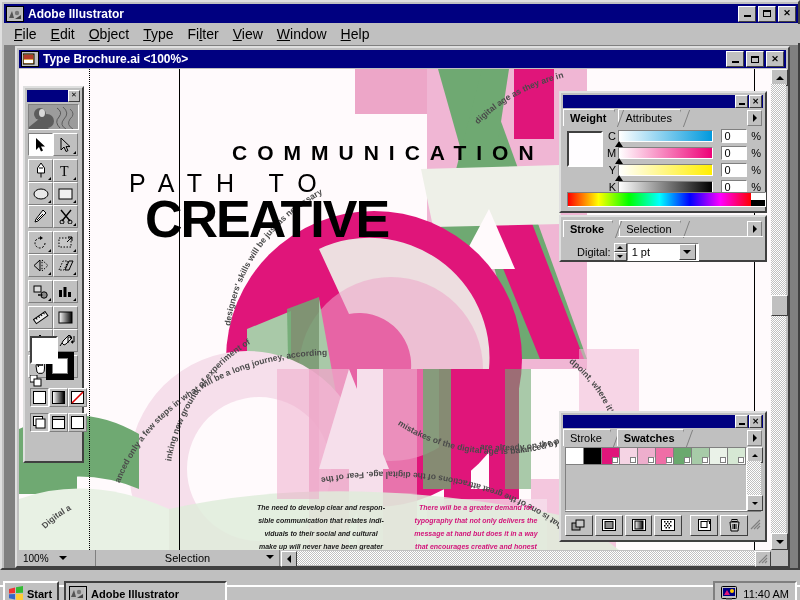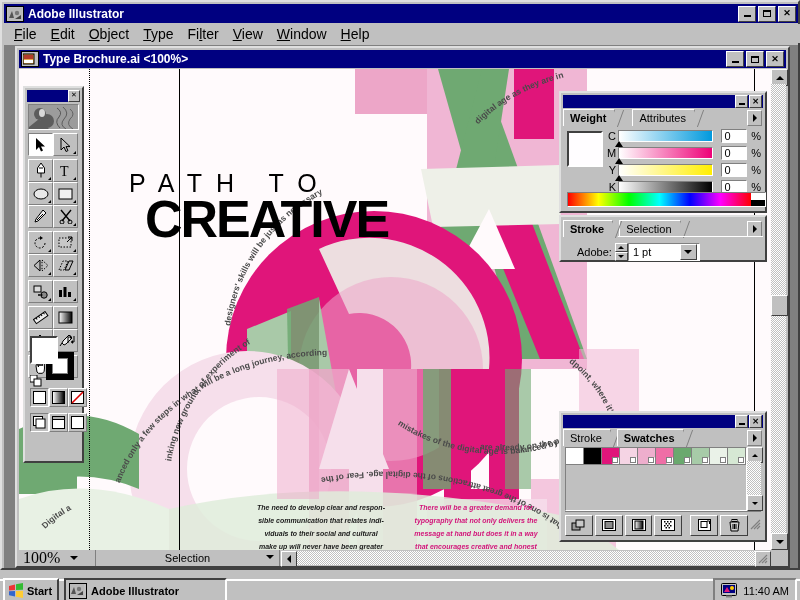--- a/index.html
+++ b/index.html
@@ -61,21 +61,21 @@
   .arrow{width:0;height:0;}
   .ar-up{border-left:4px solid transparent;border-right:4px solid transparent;border-bottom:4px solid #000;}
   .ar-dn{border-left:4px solid transparent;border-right:4px solid transparent;border-top:4px solid #000;}
   .ar-lf{border-top:4px solid transparent;border-bottom:4px solid transparent;border-right:4px solid #000;}
   .ar-rt{border-top:4px solid transparent;border-bottom:4px solid transparent;border-left:4px solid #000;}
 
   
   .statusrow{position:absolute;left:0px;bottom:0px;width:752px;height:16px;display:flex;align-items:stretch;}
   .zoombox{width:76px;height:16px;background:#c0c0c0;display:flex;align-items:center;
            border-right:1px solid #808080;}
-  .zoombox span{padding-left:4px;font-size:16px;font-family:Liberation Serif, serif;}
+  .zoombox span{padding-left:4px;font-size:10px;}
   .selbox{width:183px;height:16px;background:#c0c0c0;display:flex;align-items:center;justify-content:center;position:relative;
           border-right:1px solid #808080;}
   .mini-arrow{position:absolute;right:5px;top:5px;}
   .resize-grip{width:14px;height:14px;margin-top:1px;background:#c0c0c0;
           border-top:1px solid #ffffff;border-left:1px solid #ffffff;border-right:1px solid #404040;border-bottom:1px solid #404040;
           display:flex;align-items:center;justify-content:center;}
 
   
   .toolbox{position:absolute;left:19px;top:41px;width:61px;height:377px;background:#c0c0c0;
      border-top:2px solid #dfdfdf;border-left:2px solid #dfdfdf;border-right:2px solid #404040;border-bottom:2px solid #404040;
@@ -174,21 +174,21 @@
   .swcell .corner2{position:absolute;right:1px;bottom:1px;width:4px;height:4px;border:1px solid #808080;background:#fff;}
   .swscroll{position:absolute;right:0;top:0;width:14px;bottom:25px;background:#c0c0c0;}
   .swfoot{position:absolute;left:0;right:0;bottom:0;height:22px;display:flex;align-items:center;gap:2px;
      border-top:1px solid #808080;padding-top:2px;}
   .swbtn{width:28px;height:19px;background:#c0c0c0;
      border-top:1px solid #ffffff;border-left:1px solid #ffffff;border-right:1px solid #404040;border-bottom:1px solid #404040;
      display:flex;align-items:center;justify-content:center;}
   .swgrip{margin-left:auto;width:12px;height:12px;}
 
   
-  .taskbar{position:absolute;left:0;bottom:0;width:800px;height:21px;background:#c0c0c0;border-top:2px solid #ffffff;box-sizing:border-box;
+  .taskbar{position:absolute;left:0;bottom:0;width:800px;height:15px;background:#c0c0c0;border-top:2px solid #ffffff;box-sizing:border-box;
      display:flex;align-items:center;padding:2px 3px;}
   .startbtn{height:22px;display:flex;align-items:center;padding:0 5px 0 3px;background:#c0c0c0;font-weight:bold;font-size:11px;
      border-top:2px solid #ffffff;border-left:2px solid #ffffff;border-right:2px solid #404040;border-bottom:2px solid #404040;}
   .taskitem{height:22px;margin-left:5px;display:flex;align-items:center;padding:0 6px 0 3px;background:#c0c0c0;font-size:11px;font-weight:bold;min-width:150px;
      border-top:2px solid #404040;border-left:2px solid #404040;border-right:2px solid #ffffff;border-bottom:2px solid #ffffff;}
   .tray{margin-left:auto;height:22px;display:flex;align-items:center;padding:0 6px;gap:6px;background:#c0c0c0;
      border-top:2px solid #808080;border-left:2px solid #808080;border-right:2px solid #ffffff;border-bottom:2px solid #ffffff;}
   .clock{font-size:11px;}
   .winlogo{width:16px;height:15px;position:relative;}
 
@@ -348,20 +348,23 @@
                   <text><textPath href="#arcMid" startOffset="18%">mistakes of the digital age is balanced by the</textPath></text>
                   <text><textPath href="#arcMidR" startOffset="4%">dpoint, where it's all headed is unknown,</textPath></text>
                   <text><textPath href="#arcLow" startOffset="30%">are already on the path. T</textPath></text>
                   <text><textPath href="#arcLeft" startOffset="10%">inking new ground, of experiment of</textPath></text>
                   <text><textPath href="#arcLeft2" startOffset="4%">anced only a few steps in what will be a long journey, according</textPath></text>
                   <text><textPath href="#arcBot" startOffset="5%">that is one of the great attractions of the digital age. Fear of the</textPath></text>
                   <text><textPath href="#arcBotL" startOffset="20%">Digital a</textPath></text>
                 </g>
               </svg>
 
+              <div style="position:absolute;left:213;top:72px;left:213px;font-size:21px;font-weight:bold;letter-spacing:10px;color:#000;font-family:'Liberation Sans',sans-serif;">
+                <span>COMMUNICATION</span>
+              </div>
               <div style="position:absolute;left:110px;top:100px;font-size:25px;letter-spacing:14px;color:#000;font-family:'Liberation Sans',sans-serif;text-align:center;">
                 <span>PATH TO</span>
               </div>
               <div style="position:absolute;left:126px;top:124px;font-size:52px;font-weight:bold;letter-spacing:-2px;color:#000;font-family:'Liberation Sans',sans-serif;line-height:1;">
                 <span>CREATIVE</span>
               </div>
 
               <div style="position:absolute;left:222px;top:432px;width:160px;font-size:7px;font-weight:bold;font-style:italic;color:#1a1a1a;line-height:13px;text-align:center;font-family:'Liberation Sans',sans-serif;">
                 <div>The need to develop clear and respon-</div>
                 <div>sible communication that relates indi-</div>
@@ -680,21 +683,21 @@
               <i class="gl-min"></i>
             </div>
           <div class="pal-btn">✕</div>
         </div>
         <div class="tabs">
           <div class="tab active">
             <span>Weight</span>
             <div class="slant"></div>
               <div class="slantline"></div>
           </div>
-          <div class="tab" style="margin-left:18px;">
+          <div class="tab" style="margin-left:4px;">
             <span>Attributes</span>
             <div class="slant"></div>
               <div class="slantline"></div>
           </div>
         </div>
         <div class="pal-menu">
             <div class="arrow ar-rt"></div>
           </div>
 
         <div class="colorbody">
@@ -761,21 +764,21 @@
               <div class="slantline"></div>
           </div>
         </div>
         <div class="pal-menu" style="top:4px;">
             <div class="arrow ar-rt"></div>
           </div>
         <div class="tabline" style="top:19px;"></div>
 
         <div class="strokebody" style="top:21px;">
           <div class="weightrow">
-            <div class="wlabel">Adobe:</div>
+            <div class="wlabel">Digital:</div>
             <div class="spinner">
               <div class="spin-b">
                   <div class="arrow ar-up" style="border-left-width:3px;border-right-width:3px;border-bottom-width:3px;"></div>
                 </div>
               <div class="spin-b">
                   <div class="arrow ar-dn" style="border-left-width:3px;border-right-width:3px;border-top-width:3px;"></div>
                 </div>
             </div>
             <div class="wcombo">
               <span>1 pt</span>

